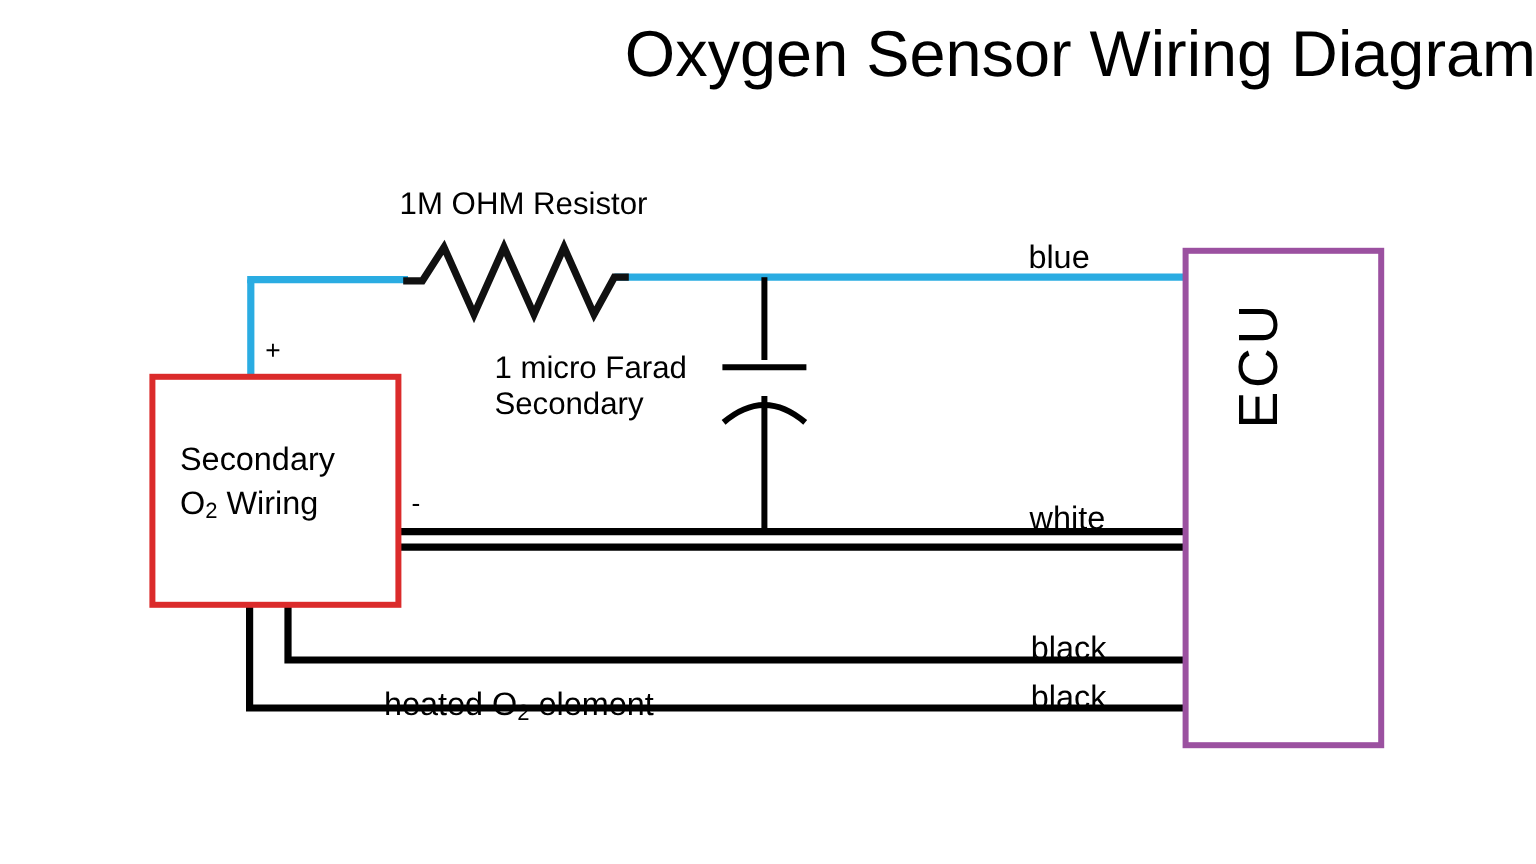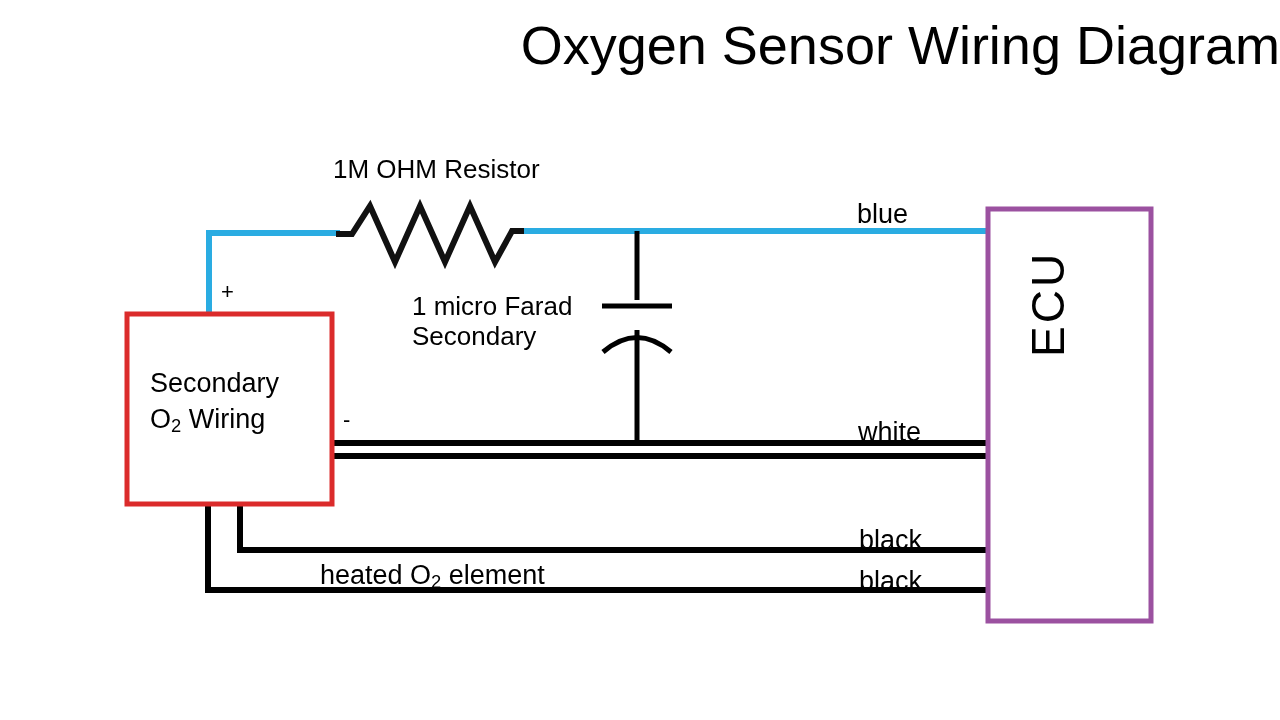--- a/index.html
+++ b/index.html
@@ -75,21 +75,21 @@
   #lbl-black-1 {
     left: 859px;
     top: 525px;
   }
   #lbl-black-2 {
     left: 859px;
     top: 566px;
   }
   #lbl-heated {
     left: 320px;
-    top: 560px;
+    top: 572px;
     text-align: right;
   }
   #lbl-plus {
     left: 221px;
     top: 279px;
   }
   #lbl-minus {
     left: 343px;
     top: 407px;
   }

